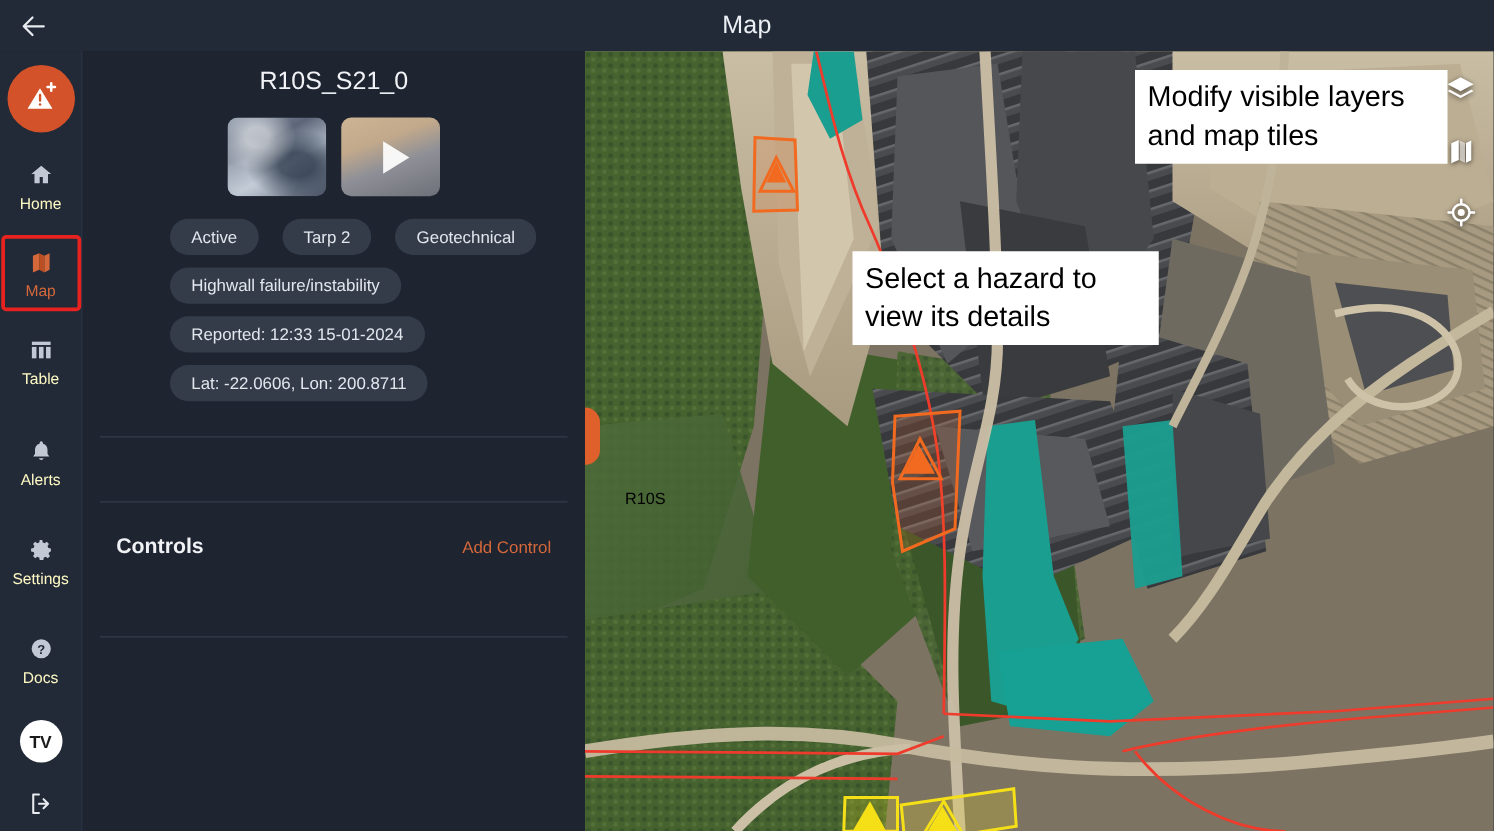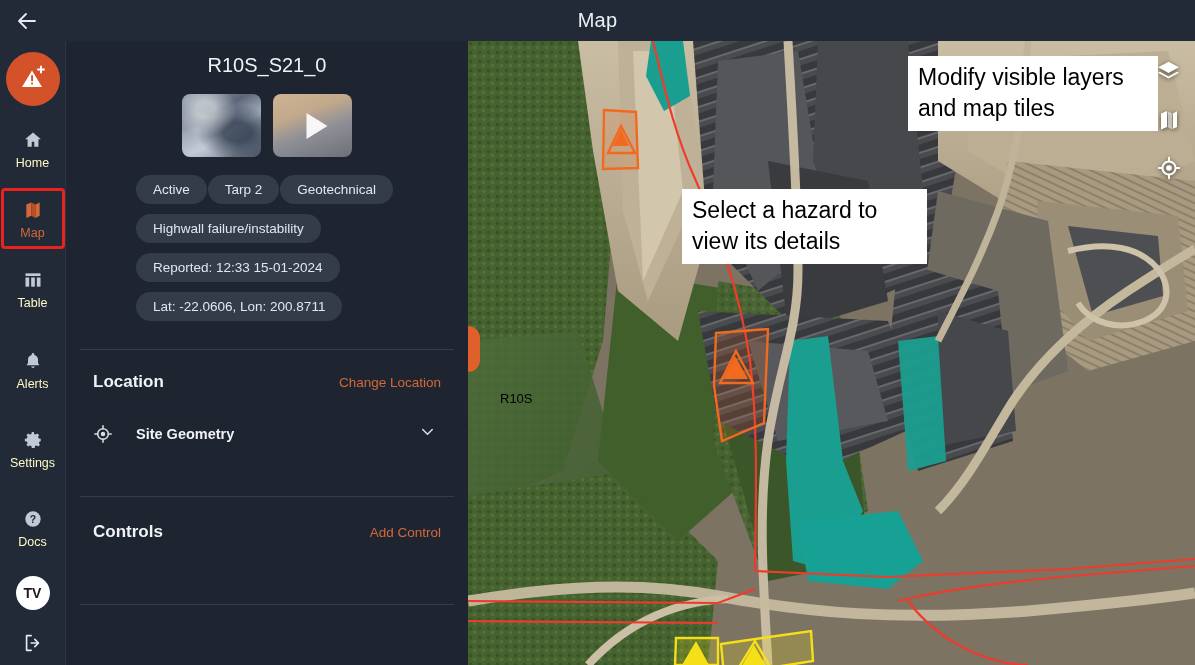--- a/index.html
+++ b/index.html
@@ -76,21 +76,21 @@
   .thumb-video {
     background: linear-gradient(160deg, #cdb494 0%, #c2a98b 32%, #8f9097 58%, #6d7078 100%);
   }
   .play-tri {
     position: absolute; left: 50%; top: 50%; transform: translate(-50%, -50%);
     width: 0; height: 0; border-left: 21px solid rgba(255,255,255,.92);
     border-top: 13px solid transparent; border-bottom: 13px solid transparent;
     margin-left: 4px;
   }
   .chips { margin-top: 18px; padding: 0 0 0 0; display: flex; flex-direction: column; align-items: flex-start; }
-  .chip-row { display: flex; gap: 1px; margin-bottom: 10px; padding-left: 70px; }
+  .chip-row { display: flex; gap: 19px; margin-bottom: 10px; padding-left: 70px; }
   .chip {
     background: #343c4a; color: #e2e6ed; border-radius: 15px;
     padding: 7px 17px; font-size: 13.5px; white-space: nowrap; cursor: pointer;
   }
   .divider { height: 1px; background: #333c4b; margin: 0 14px; }
   .section { padding: 0 14px; }
   .section-head {
     display: flex; align-items: baseline; justify-content: space-between;
     padding: 0 13px;
   }
@@ -117,21 +117,21 @@
     position: absolute; right: 14px; top: 18px; z-index: 7;
     display: flex; flex-direction: column; align-items: center; gap: 20px;
   }
   .map-ctrl { cursor: pointer; filter: drop-shadow(0 1px 2px rgba(0,0,0,.6)); }
   .callout {
     position: absolute; background: #ffffff; color: #000; z-index: 8;
     font-size: 23px; line-height: 1.33; padding: 6px 10px 8px 10px;
     font-family: "Liberation Sans", sans-serif;
   }
   #callout-layers { left: 440px; top: 15px; width: 250px; }
-  #callout-hazard { left: 214px; top: 148px; width: 245px; }
+  #callout-hazard { left: 214px; top: 160px; width: 245px; }
   .hz-label { position: absolute; color: #000000; font-size: 13px; z-index: 5; }
 </style>
 </head>
 <body>
 
 <div id="app">
 
   <div class="header">
     <div class="back-btn">
       <svg width="24" height="24" viewBox="0 0 24 24">
@@ -244,41 +244,20 @@
       <div class="chip-row">
         <span class="chip">Reported: 12:33   15-01-2024</span>
       </div>
       <div class="chip-row">
         <span class="chip">Lat: -22.0606, Lon: 200.8711</span>
       </div>
     </div>
 
     <div class="divider" style="margin-top:18px;"></div>
 
-    <div class="section" style="padding-top:22px;">
-      <div class="section-head">
-        <span class="section-title">Location</span>
-        <span class="section-action">Change Location</span>
-      </div>
-      <div class="loc-row">
-        <span class="loc-icon">
-          <svg width="20" height="20" viewBox="0 0 24 24">
-            <circle cx="12" cy="12" r="6.4" fill="none" stroke="#d6dae2" stroke-width="1.9"></circle>
-            <circle cx="12" cy="12" r="2.7" fill="#d6dae2"></circle>
-            <path d="M12 2.2v3.4M12 18.4v3.4M2.2 12h3.4M18.4 12h3.4" stroke="#d6dae2" stroke-width="1.9" stroke-linecap="round"></path>
-          </svg>
-        </span>
-        <span class="loc-name">Site Geometry</span>
-        <span class="chev">
-          <svg width="19" height="19" viewBox="0 0 24 24">
-            <path d="M6 9.5l6 6 6-6" fill="none" stroke="#d6dae2" stroke-width="2" stroke-linecap="round" stroke-linejoin="round"></path>
-          </svg>
-        </span>
-      </div>
-    </div>
 
     <div class="divider" style="margin-top:51px;"></div>
 
     <div class="section" style="padding-top:25px;">
       <div class="section-head">
         <span class="section-title">Controls</span>
         <span class="section-action">Add Control</span>
       </div>
     </div>
 

